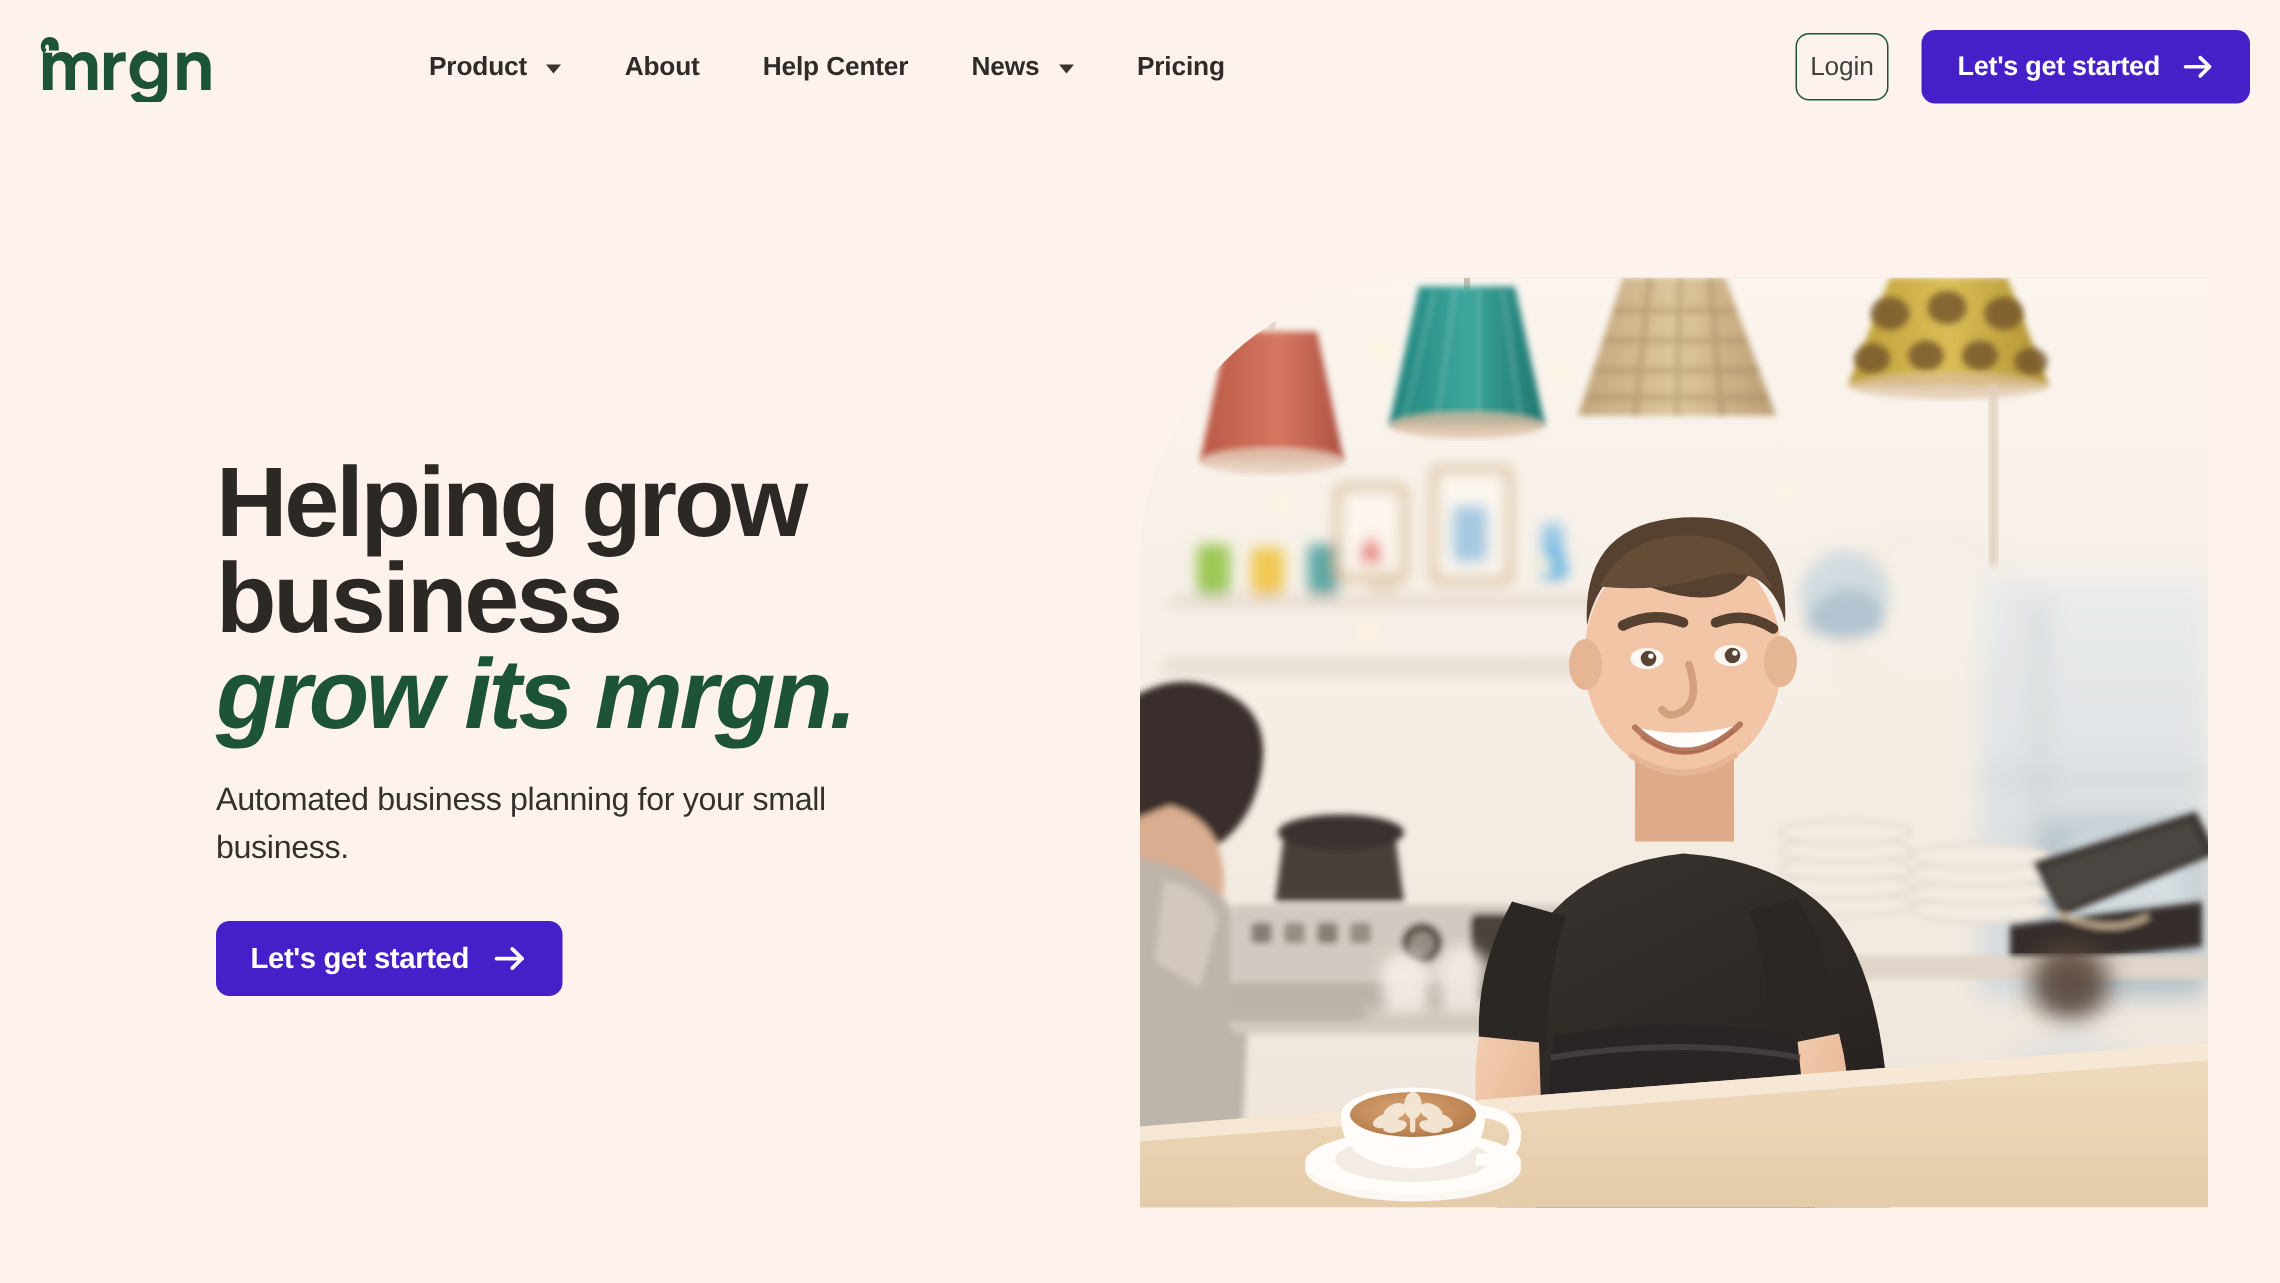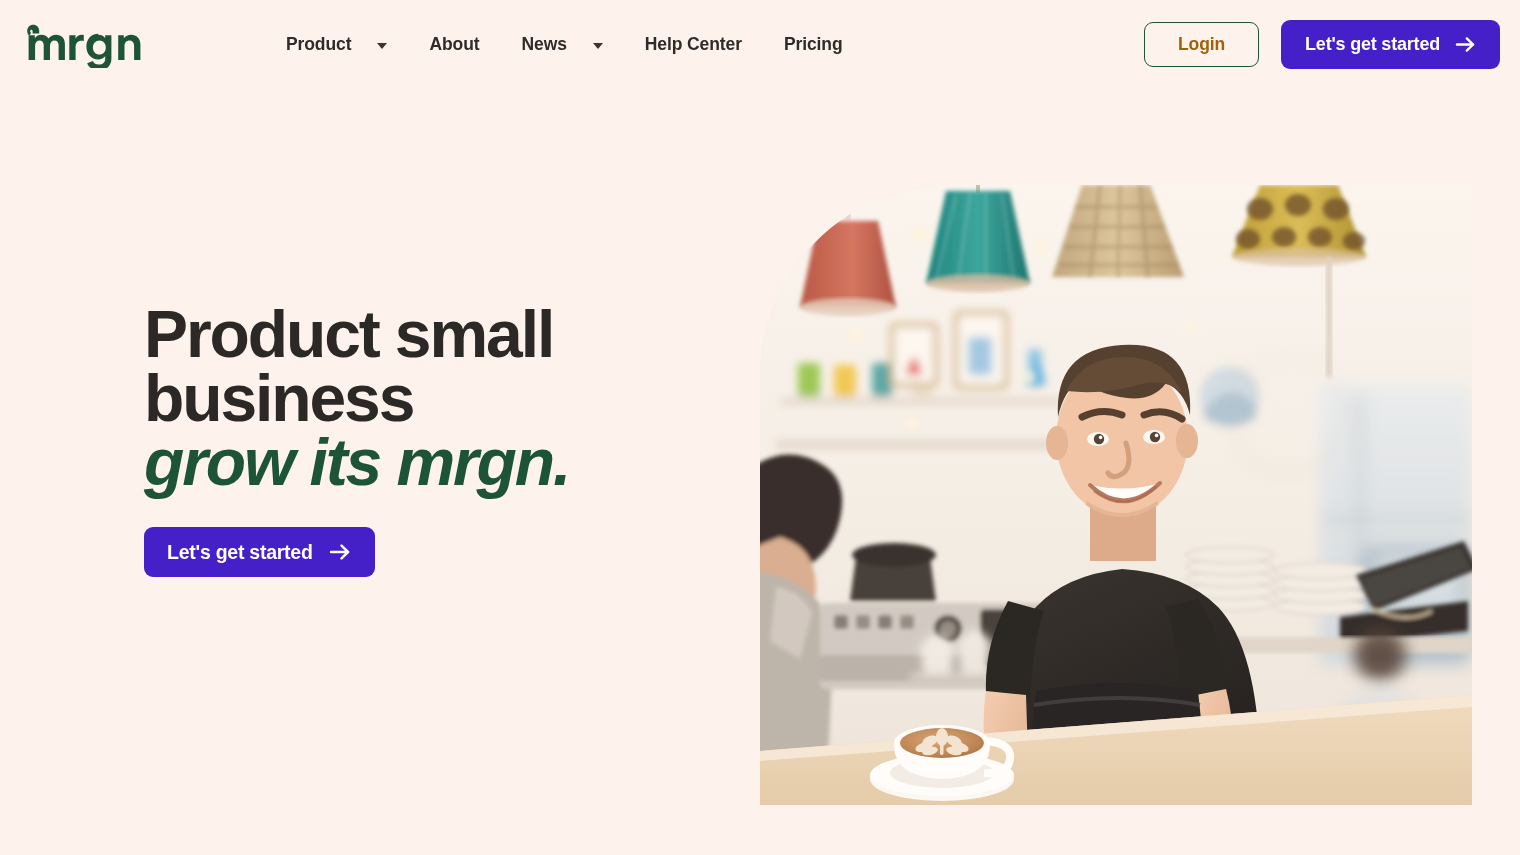--- a/index.html
+++ b/index.html
@@ -27,21 +27,21 @@
     display:flex; align-items:center;
     cursor:pointer;
   }
   #logo svg { display:block; }
 
   #primary-nav {
     position:absolute; left:286px; top:0; height:88px;
     display:flex; align-items:center; gap:0px;
   }
   .nav-item {
-    display:flex; align-items:center; gap:26px;
+    display:flex; align-items:center; gap:13px;
     padding:0 21px;
     font-size:17.5px;
     font-weight:600;
     letter-spacing:-0.1px;
     color:#2e2b28;
     cursor:pointer;
     white-space:nowrap;
     height:88px;
   }
   .nav-item:first-child { padding-left:0; }
@@ -54,29 +54,29 @@
     display:inline-block;
   }
 
   #header-actions {
     position:absolute; right:20px; top:0; height:88px;
     display:flex; align-items:center; gap:22px;
   }
 
   #login-button {
     height:45px;
-    padding:0 33px;
+    padding:0 9px;
     display:flex; align-items:center; justify-content:center;
     border:1.4px solid #1d5336;
     border-radius:9px;
     background:transparent;
-    color:#a16207;
+    color:#404040;
     font-family:"Liberation Sans", sans-serif;
     font-size:17.5px;
-    font-weight:700;
+    font-weight:400;
     letter-spacing:-0.1px;
     cursor:pointer;
   }
 
   #header-cta {
     height:49px;
     padding:0 24px;
     display:flex; align-items:center; gap:15px;
     border:none;
     border-radius:9px;
@@ -163,25 +163,25 @@
 
   <nav id="primary-nav">
     <div class="nav-item">
       <span>Product</span>
       <span class="caret"></span>
     </div>
     <div class="nav-item">
       <span>About</span>
     </div>
     <div class="nav-item">
+      <span>Help Center</span>
+    </div>
+    <div class="nav-item">
       <span>News</span>
       <span class="caret"></span>
-    </div>
-    <div class="nav-item">
-      <span>Help Center</span>
     </div>
     <div class="nav-item">
       <span>Pricing</span>
     </div>
   </nav>
 
   <div id="header-actions">
     <button id="login-button">Login</button>
     <button id="header-cta">
       <span>Let's get started</span>
@@ -192,24 +192,25 @@
         </svg>
       </span>
     </button>
   </div>
 </header>
 
 <section id="hero">
 
   <div id="hero-copy">
     <h1 id="headline">
-      <span>Product small</span>
+      <span>Helping grow</span>
       <span>business</span>
       <span class="accent">grow its mrgn.</span>
     </h1>
+    <p id="subhead">Automated business planning for your small business.</p>
     <button id="hero-cta">
       <span>Let's get started</span>
       <span class="arrow-ico">
         <svg width="23" height="20" viewBox="0 0 23 20" fill="none">
           <path d="M2 10H19" stroke="#ffffff" stroke-width="2.5" stroke-linecap="round"></path>
           <path d="M12.5 3.6L19 10L12.5 16.4" stroke="#ffffff" stroke-width="2.5" stroke-linecap="round" stroke-linejoin="round"></path>
         </svg>
       </span>
     </button>
   </div>

